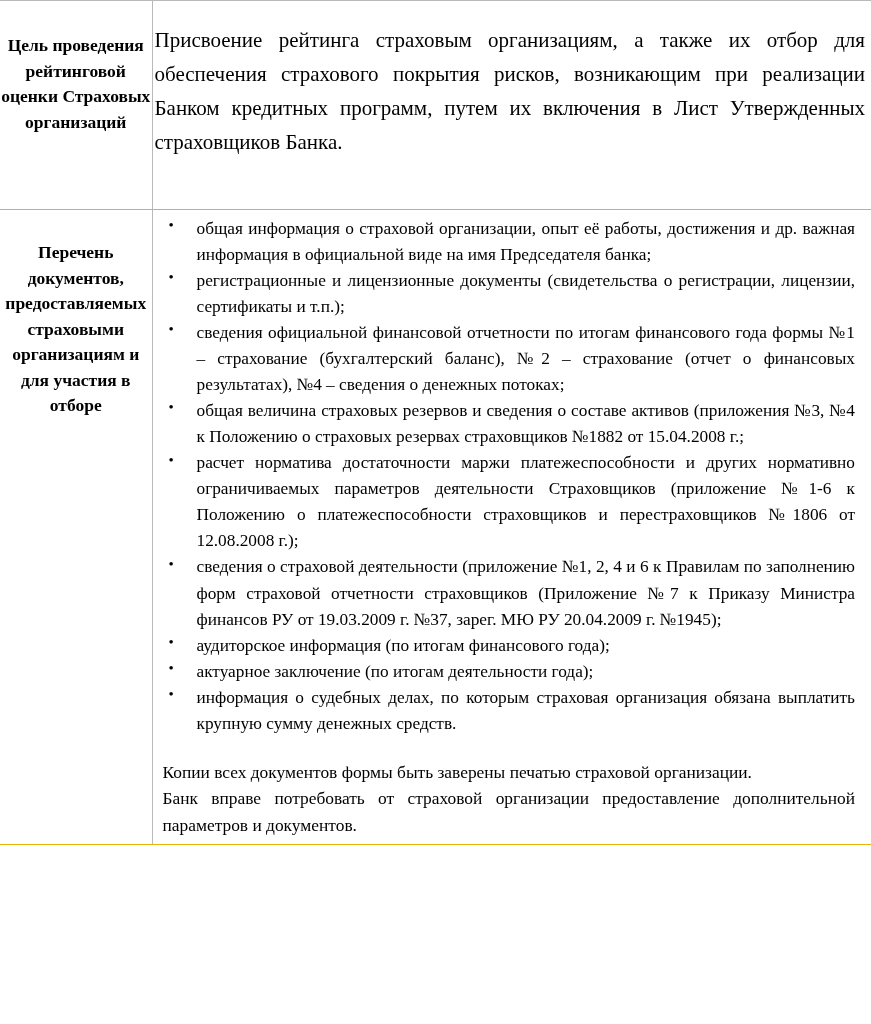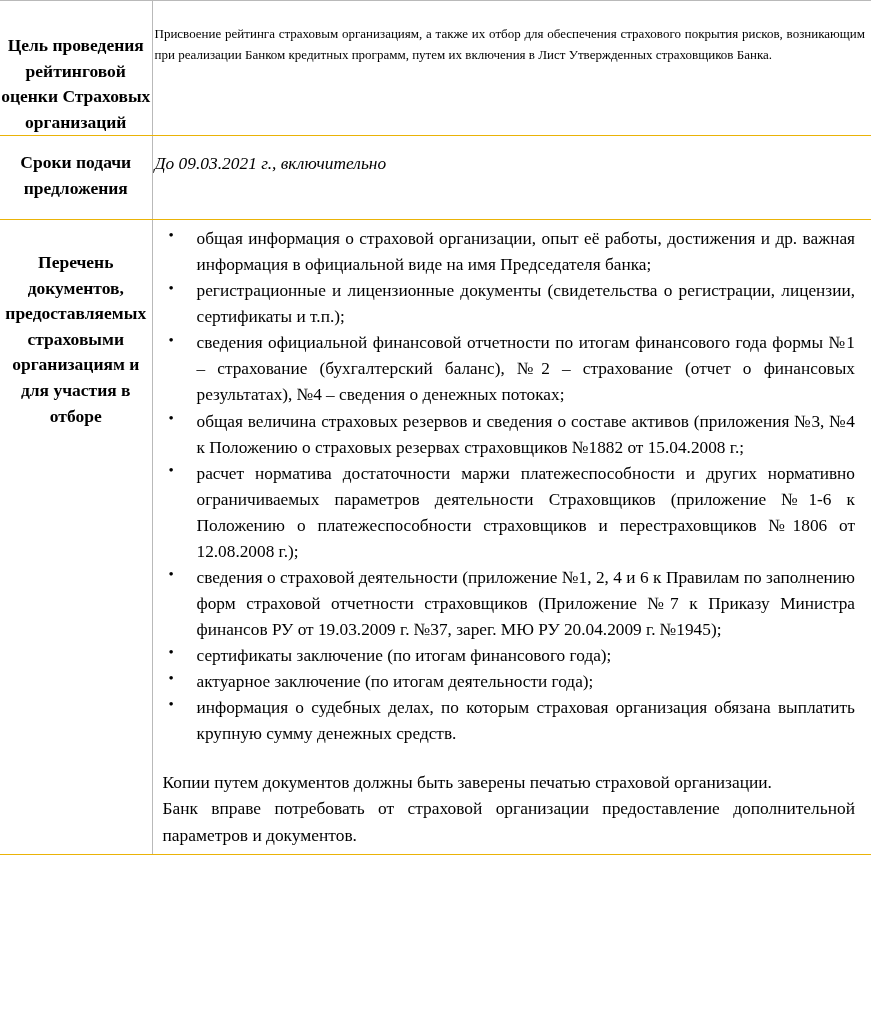--- a/index.html
+++ b/index.html
@@ -52,21 +52,21 @@
     width: 719px;
     padding: 8px 12px 10px 10px;
     box-sizing: border-box;
   }
 
   
   .row-purpose .label-cell {
     padding-top: 32px;
   }
   .purpose-text {
-    font-size: 13px;
+    font-size: 21px;
     line-height: 1.62;
     text-align: justify;
     text-align-last: left;
     margin: 0;
     padding: 22px 6px 50px 2px;
     hyphens: none;
     border-radius: 16px;
   }
 
   
@@ -132,26 +132,20 @@
   <table class="doc-table">
     <tbody>
 
       <tr class="row-purpose">
         <td class="label-cell">Цель проведения рейтинговой оценки Страховых организаций</td>
         <td class="content-cell">
           <p class="purpose-text">Присвоение рейтинга страховым организациям, а также их отбор для обеспечения страхового покрытия рисков, возникающим при реализации Банком кредитных программ, путем их включения в Лист Утвержденных страховщиков Банка.</p>
         </td>
       </tr>
 
-      <tr class="row-deadline">
-        <td class="label-cell">Сроки подачи предложения</td>
-        <td class="content-cell">
-          <p class="deadline-text">До 09.03.2021 г., включительно</p>
-        </td>
-      </tr>
 
       <tr class="row-docs">
         <td class="label-cell">Перечень документов, предоставляемых страховыми организациям и для участия в отборе</td>
         <td class="content-cell">
 
           <ul class="doc-list">
             <li>
               <span class="bullet-marker">•</span>
               <span>общая информация о страховой организации, опыт её работы, достижения и др. важная информация в официальной виде на имя Председателя банка;</span>
             </li>
@@ -170,34 +164,34 @@
             <li>
               <span class="bullet-marker">•</span>
               <span>расчет норматива достаточности маржи платежеспособности и других нормативно ограничиваемых параметров деятельности Страховщиков (приложение №1-6 к Положению о платежеспособности страховщиков и перестраховщиков №1806 от 12.08.2008 г.);</span>
             </li>
             <li>
               <span class="bullet-marker">•</span>
               <span>сведения о страховой деятельности (приложение №1, 2, 4 и 6 к Правилам по заполнению форм страховой отчетности страховщиков (Приложение №7 к Приказу Министра финансов РУ от 19.03.2009 г. №37, зарег. МЮ РУ 20.04.2009 г. №1945);</span>
             </li>
             <li>
               <span class="bullet-marker">•</span>
-              <span>сертификаты заключение (по итогам финансового года);</span>
+              <span>аудиторское информация (по итогам финансового года);</span>
             </li>
             <li>
               <span class="bullet-marker">•</span>
               <span>актуарное заключение (по итогам деятельности года);</span>
             </li>
             <li>
               <span class="bullet-marker">•</span>
               <span>информация о судебных делах, по которым страховая организация обязана выплатить крупную сумму денежных средств.</span>
             </li>
           </ul>
 
           <div class="closing-block">
-            <p>Копии путем документов должны быть заверены печатью страховой организации.</p>
+            <p>Копии всех документов формы быть заверены печатью страховой организации.</p>
             <p>Банк вправе потребовать от страховой организации предоставление дополнительной параметров и документов.</p>
           </div>
 
         </td>
       </tr>
 
     </tbody>
   </table>
 
 </div>

